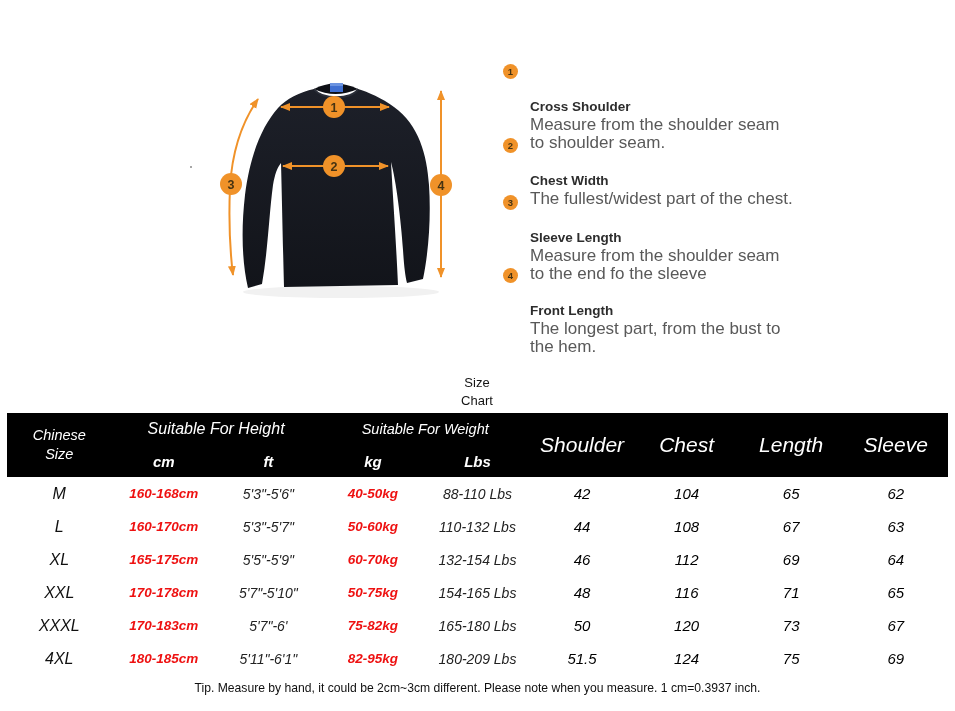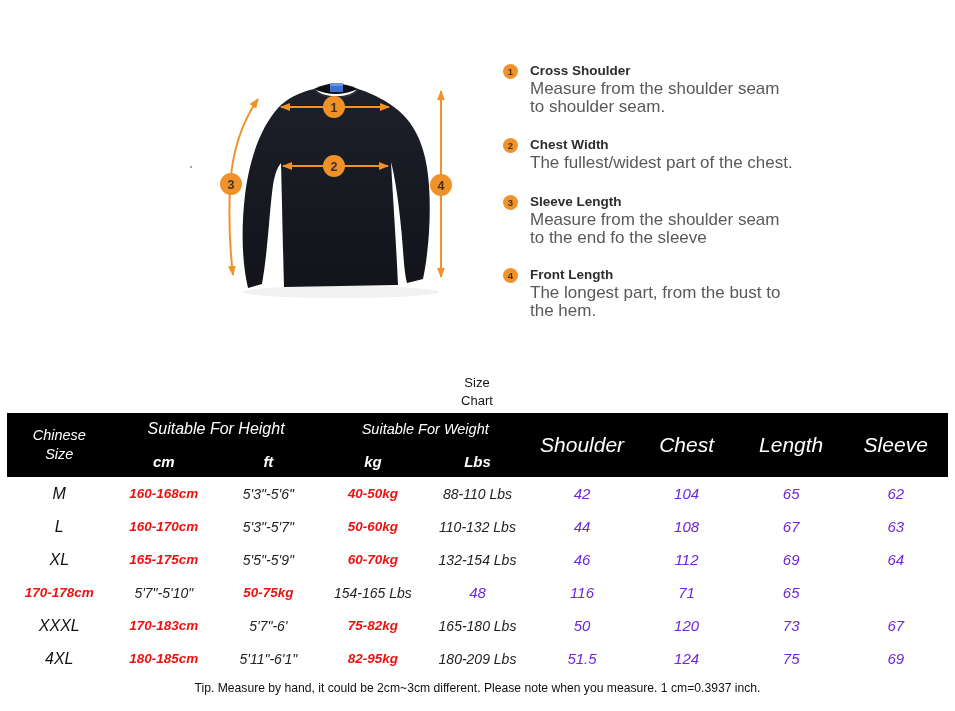--- a/index.html
+++ b/index.html
@@ -14,21 +14,21 @@
   .figure-svg { position:absolute; left:0; top:0; }
   .speck { position:absolute; left:190px; top:166px; width:2px; height:2px; background:#8a8a8a; border-radius:50%; }
 
   
   .mg-item { position:absolute; left:503px; display:flex; align-items:flex-start; }
   .mg-num {
     flex:0 0 auto; width:15px; height:15px; border-radius:50%;
     background:#f09229; color:#463312; font-size:9.5px; font-weight:bold;
     display:flex; align-items:center; justify-content:center; margin-top:2px;
   }
-  .mg-text { margin-left:12px; }
+  .mg-text { margin-left:12px;margin-top:36px; }
   .mg-title { font-size:13.5px; font-weight:bold; color:#2d2d2d; line-height:18px; }
   .mg-desc  { font-size:17px; color:#595959; line-height:18px; }
 
   
   .size-caption {
     position:absolute; left:427px; top:374px; width:100px;
     text-align:center; font-size:13px; line-height:18px; color:#141414;
   }
 
   
@@ -46,21 +46,21 @@
   .th-kg  { grid-column:4; } .th-lbs { grid-column:5; }
   .th-span { grid-row:1/3; font-size:21px; }
   .th-shoulder { grid-column:6; } .th-chest { grid-column:7; }
   .th-length   { grid-column:8; } .th-sleeve { grid-column:9; }
 
   .trow { display:grid; grid-template-columns:repeat(9,1fr); height:33px; }
   .tcell { display:flex; align-items:center; justify-content:center; white-space:nowrap; }
   .c-size { font-size:16px; color:#101010; }
   .c-red  { font-size:13.5px; font-weight:bold; color:#ee1111; }
   .c-dark { font-size:14px; color:#222222; }
-  .c-num  { font-size:15px; color:#6d28d9; }
+  .c-num  { font-size:15px; color:#000000; }
 
   
   .tip {
     position:absolute; left:0; top:680px; width:955px; text-align:center;
     font-size:13.5px; color:#101010; transform:scaleX(0.9); transform-origin:center;
   }
 </style>
 </head>
 <body>
 
@@ -208,20 +208,21 @@
         <div class="tcell c-red">165-175cm</div>
         <div class="tcell c-dark">5'5"-5'9"</div>
         <div class="tcell c-red">60-70kg</div>
         <div class="tcell c-dark">132-154 Lbs</div>
         <div class="tcell c-num">46</div>
         <div class="tcell c-num">112</div>
         <div class="tcell c-num">69</div>
         <div class="tcell c-num">64</div>
       </div>
       <div class="trow">
+        <div class="tcell c-size">XXL</div>
         <div class="tcell c-red">170-178cm</div>
         <div class="tcell c-dark">5'7"-5'10"</div>
         <div class="tcell c-red">50-75kg</div>
         <div class="tcell c-dark">154-165 Lbs</div>
         <div class="tcell c-num">48</div>
         <div class="tcell c-num">116</div>
         <div class="tcell c-num">71</div>
         <div class="tcell c-num">65</div>
       </div>
       <div class="trow">

